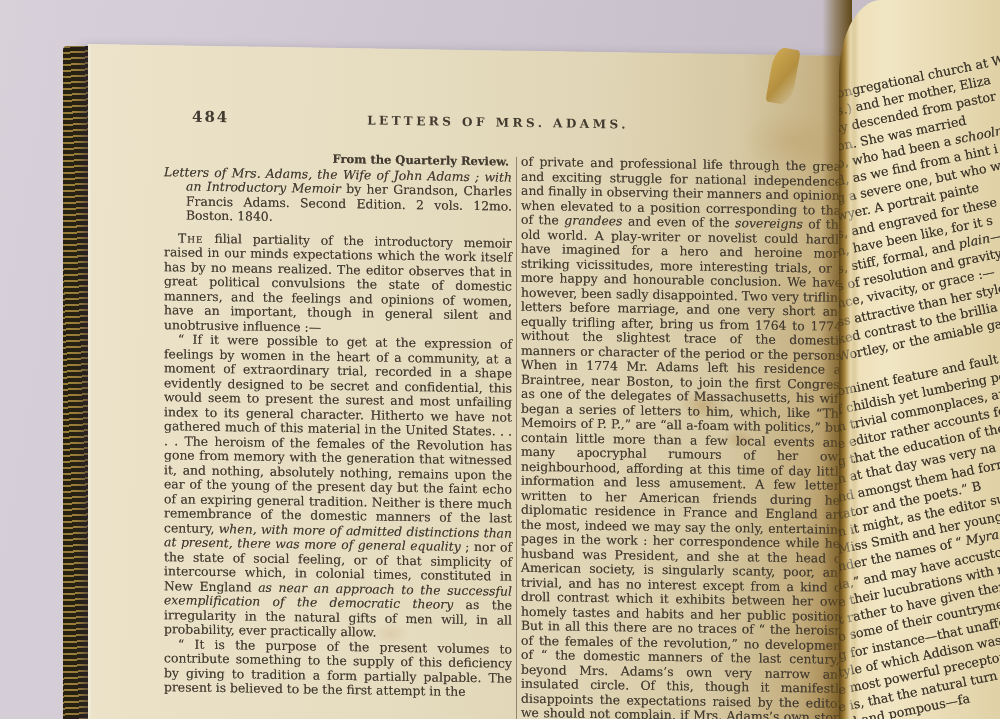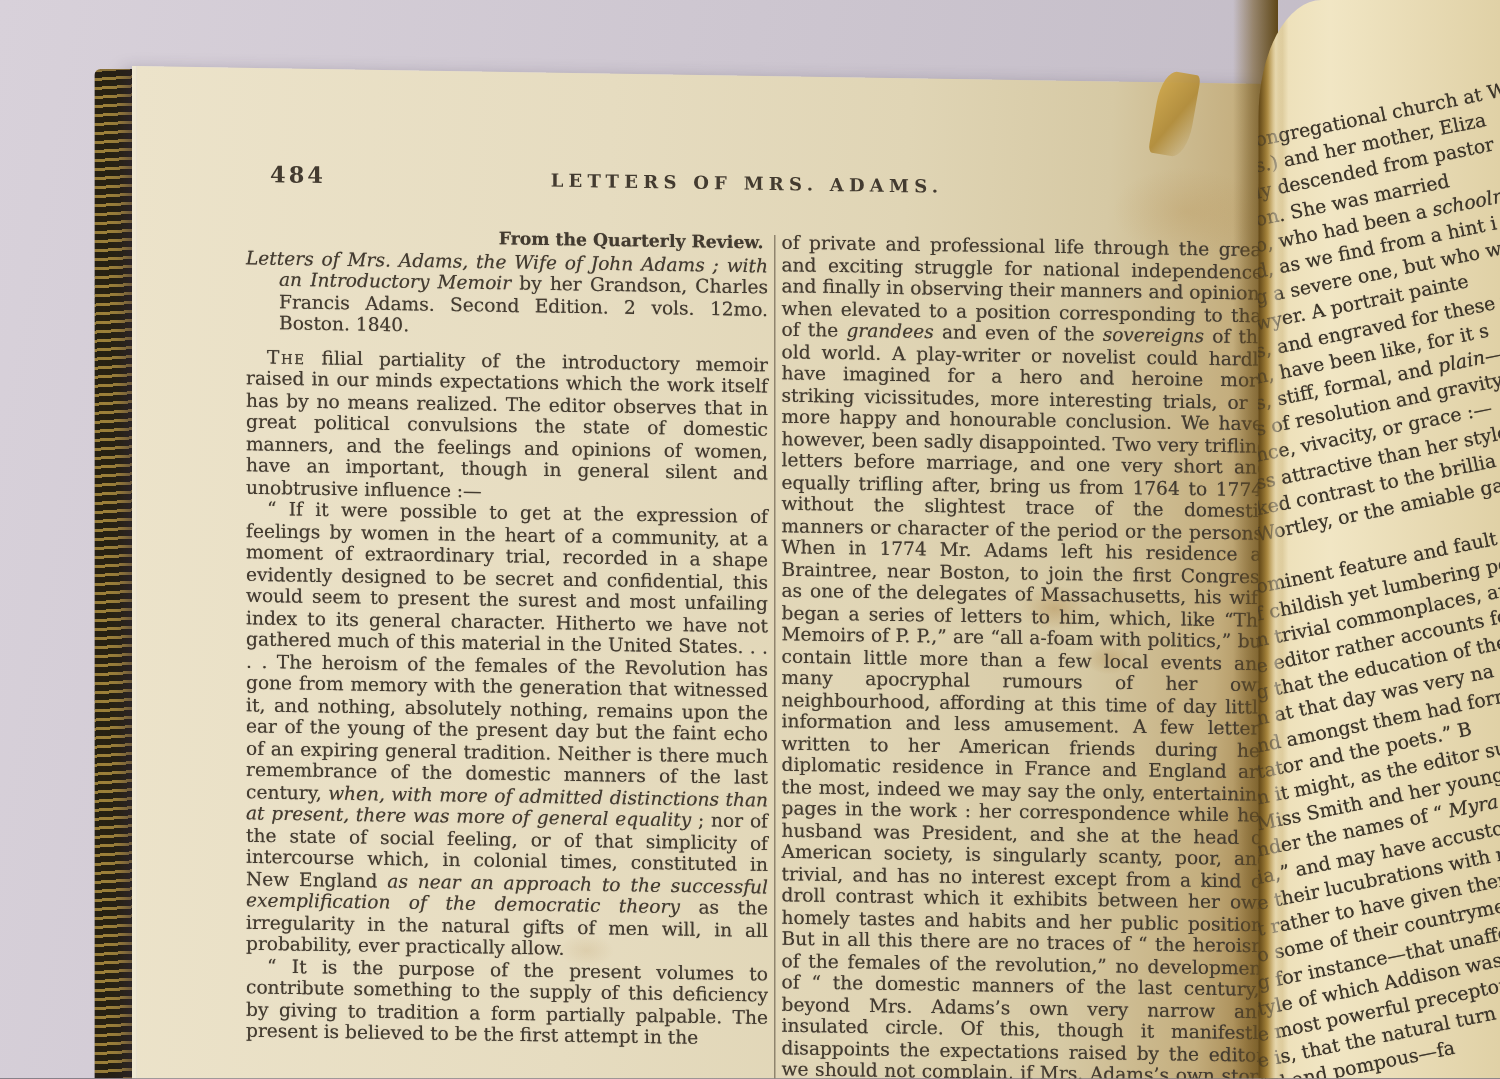--- a/index.html
+++ b/index.html
@@ -17,21 +17,21 @@
     background:
       radial-gradient(ellipse 34px 22px at 612px 352px,rgba(166,124,59,.38),rgba(166,124,59,0) 70%),
       radial-gradient(ellipse 22px 15px at 648px 385px,rgba(166,124,59,.32),rgba(166,124,59,0) 70%),
       radial-gradient(ellipse 70px 42px at 700px 86px,rgba(175,133,66,.20),rgba(175,133,66,0) 70%),
       radial-gradient(ellipse 26px 16px at 300px 585px,rgba(166,124,59,.14),rgba(166,124,59,0) 70%),
       linear-gradient(93deg,#ece3ca 0%,#e6dcc0 40%,#e0d5b5 65%,#d6c9a4 82%,#c4ae7e 93%,#96753a 99.5%);
     box-shadow:-5px 4px 12px rgba(55,45,70,.40);
     border-left:3px solid #efe8d2;}
   .content{position:absolute;left:73px;top:0;width:682px;color:#433b30;}
   .lp-header{position:absolute;top:62px;left:0;width:100%;height:24px;}
-  .pageno{position:absolute;left:16px;top:0;font-size:15px;letter-spacing:2px;font-weight:600;}
+  .pageno{position:absolute;left:28px;top:0;font-size:15px;letter-spacing:2px;font-weight:600;}
   .running{position:absolute;left:0;right:14px;top:3px;text-align:center;font-size:12px;font-weight:700;letter-spacing:3.5px;}
   .text-block{position:absolute;top:104px;left:0;width:682px;display:flex;align-items:stretch;}
   .col{font-size:12.4px;line-height:14.5px;text-align:justify;
        text-shadow:0 0 .5px rgba(67,59,48,.65);}
   .col1{width:348px;}
   .rule{width:1px;background:rgba(74,63,47,.55);margin:2px 4px 0 4px;}
   .col2{flex:1;}
   .col p{margin:0;}
   p.ind{text-indent:14px;}
   p.source{text-align:right;font-weight:700;font-size:11.5px;padding-right:3px;margin-bottom:1px;}

